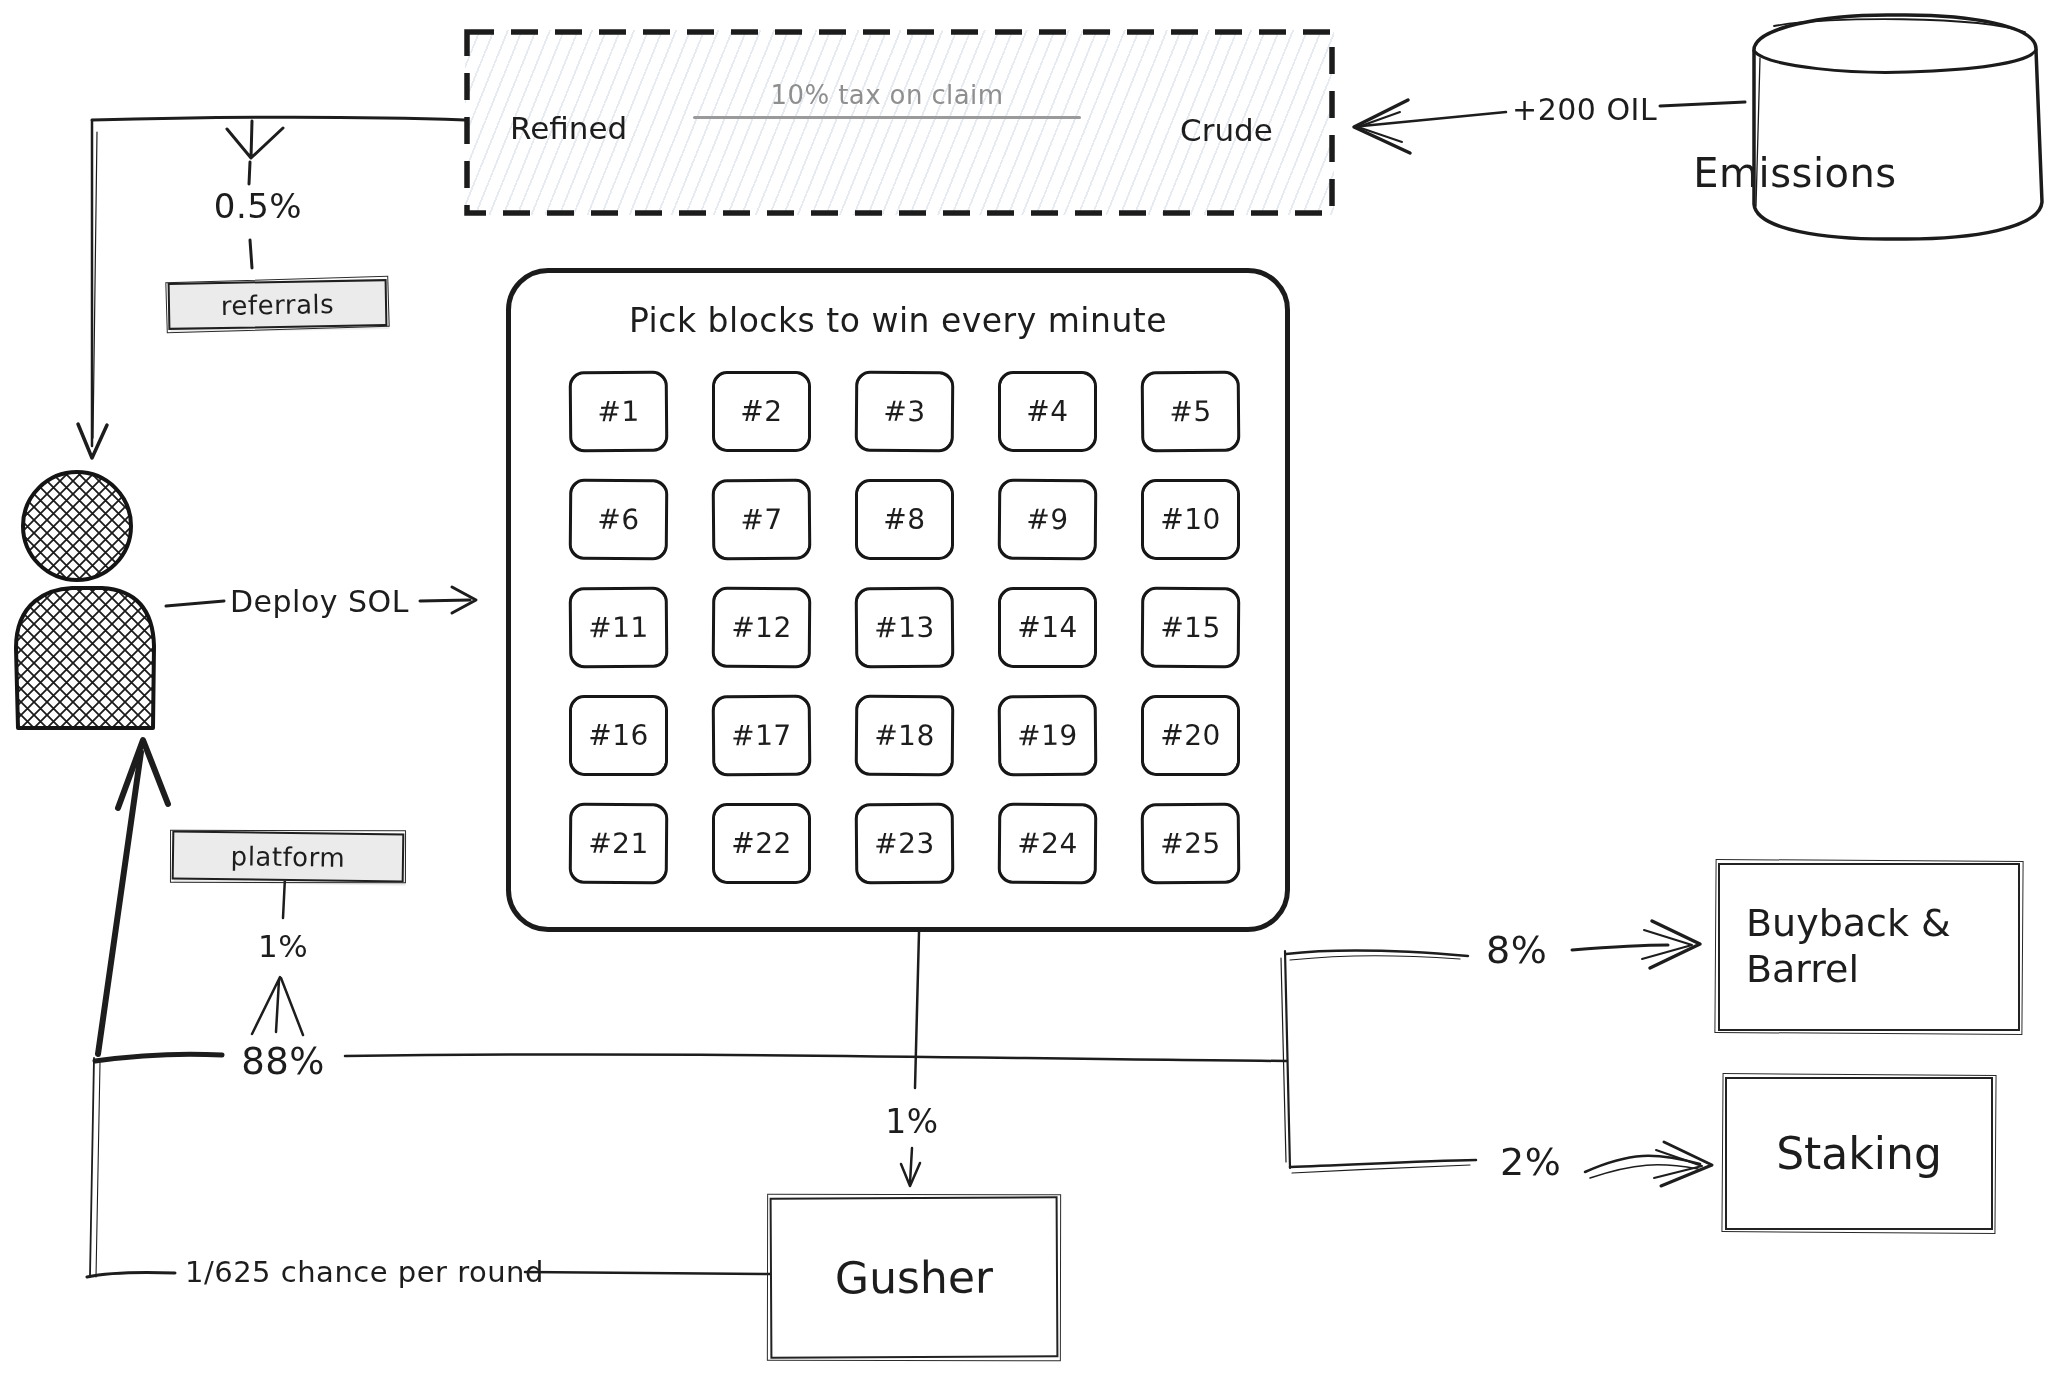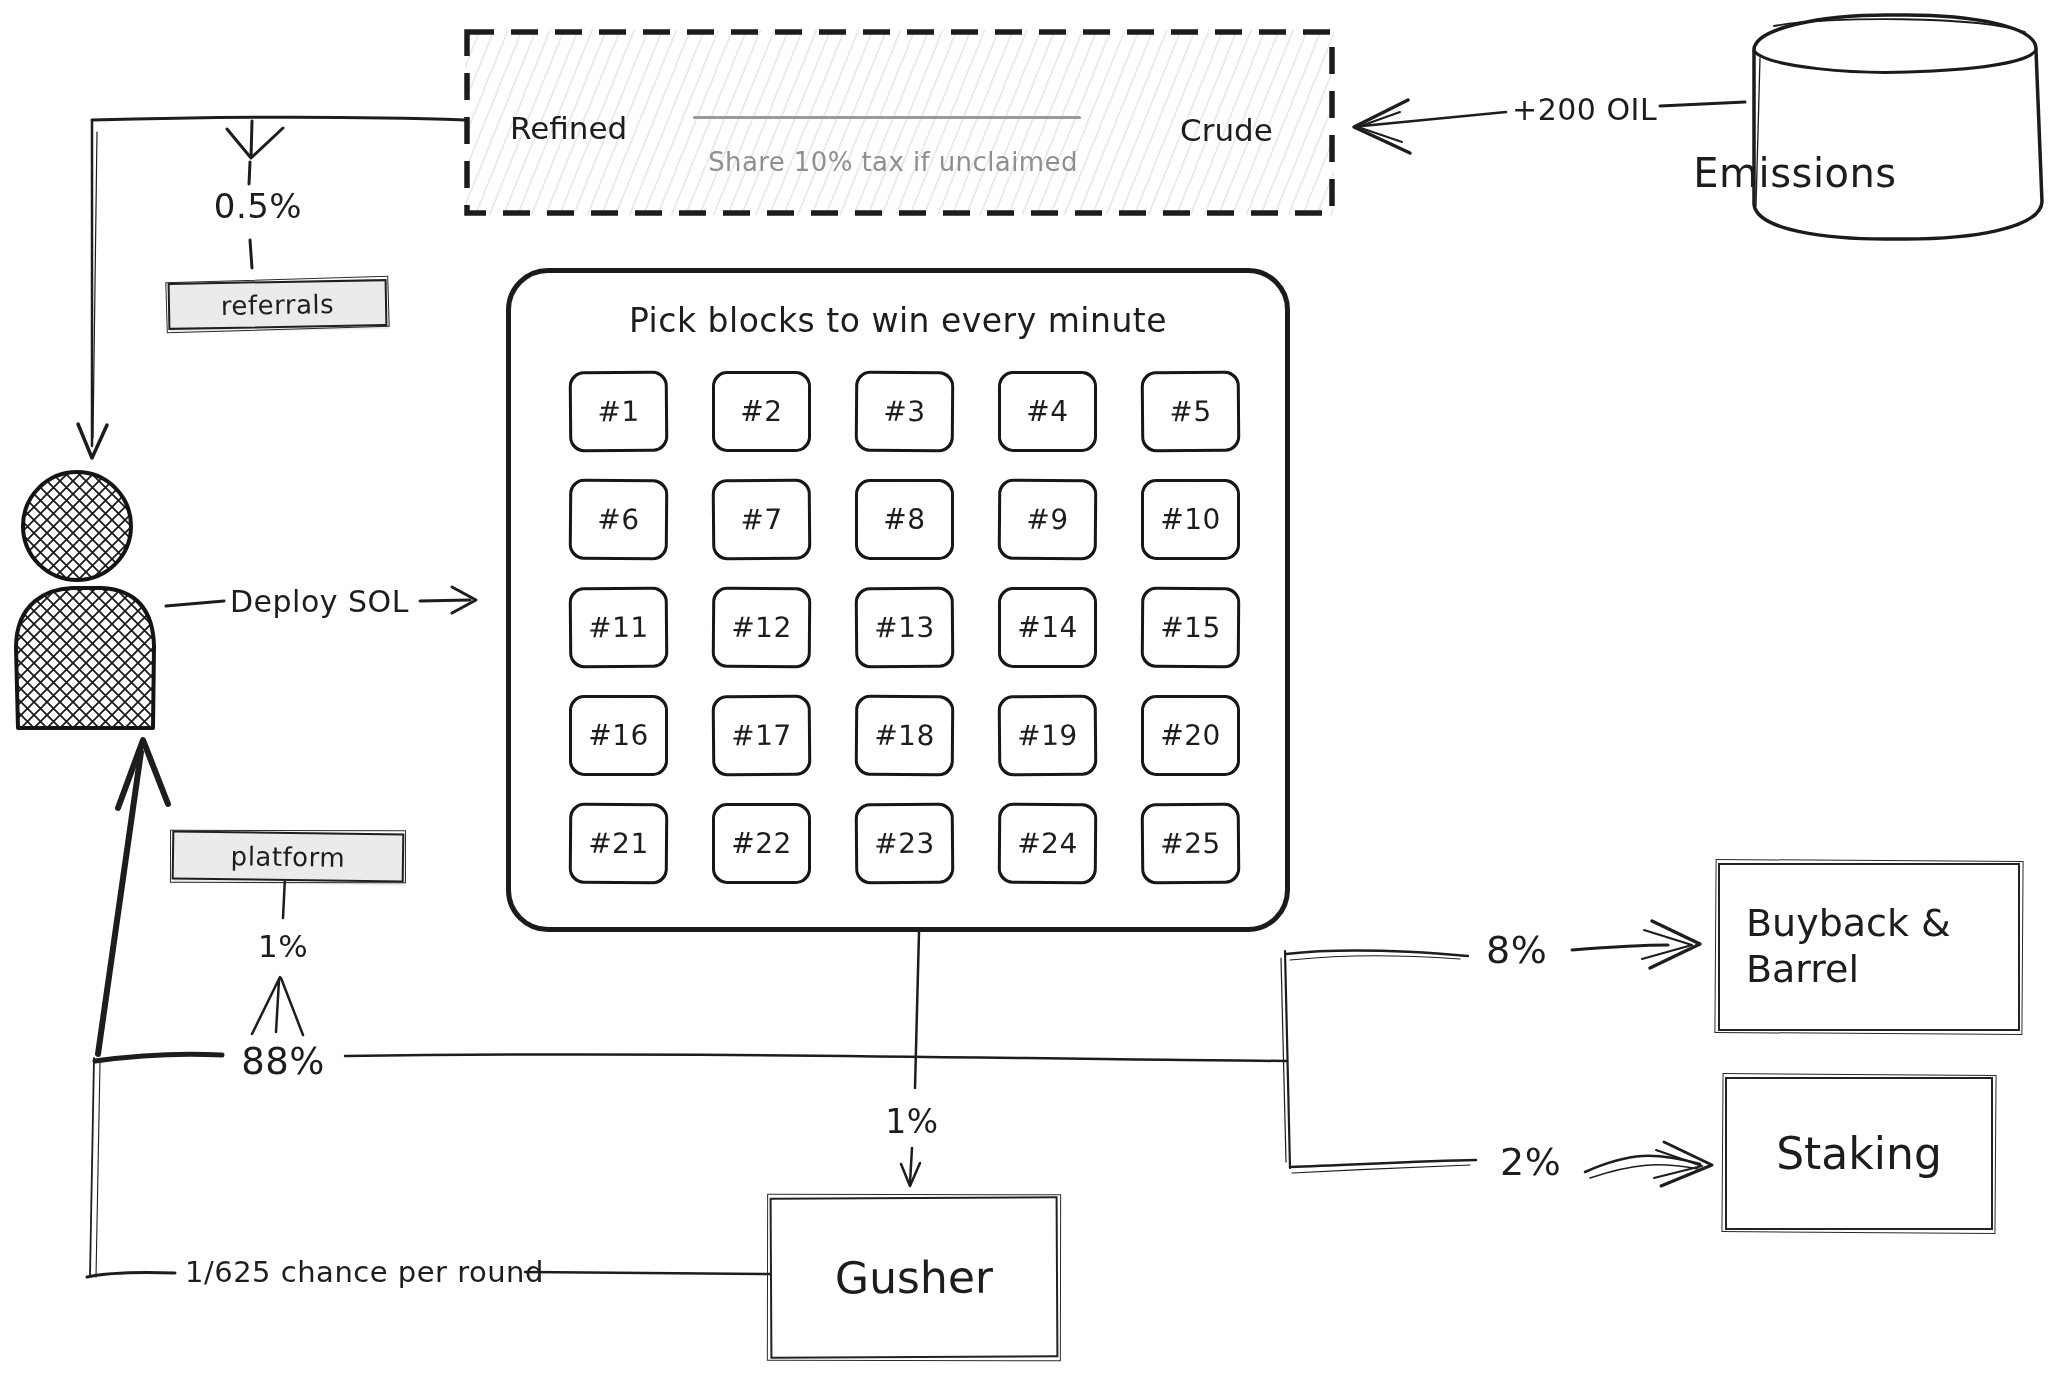--- a/index.html
+++ b/index.html
@@ -124,22 +124,22 @@
     <path d="M1664 1142 L1712 1165 L1661 1186" stroke-width="3"></path>
     <path d="M1656 1150 L1702 1166 L1654 1178" stroke-width="2"></path>
   </g>
 </svg>
 
 <div class="node abs tank">
   <svg class="tank-border" width="881" height="197" viewBox="0 0 881 197">
     <rect x="8" y="8" width="865" height="181" fill="none" stroke="#1c1c1c" stroke-width="5.5" stroke-dasharray="27 17"></rect>
   </svg>
   <div class="lbl" style="left:45px;top:80px">Refined</div>
+  <div class="muted center" style="position:absolute;left:228px;top:50px;width:388px">10% tax on claim</div>
   <div class="divider"></div>
-  <div class="muted center" style="position:absolute;left:198px;top:117px;width:460px">Share 10% tax if unclaimed</div>
   <div class="lbl" style="left:715px;top:82px">Crude</div>
 </div>
 
 <svg class="node" style="left:1738px;top:6px" width="315" height="240" viewBox="0 0 315 240">
   <g fill="#fff" stroke="#1b1b1b" stroke-linecap="round" stroke-linejoin="round">
     <path d="M16 45 C 14 22 85 8 158 9 C 232 8 300 20 298 44 L 304 196 C 302 222 235 234 158 233 C 88 234 18 224 16 198 Z" stroke-width="3.5"></path>
     <path d="M16 45 C 30 62 120 68 170 66 C 230 64 290 58 298 44" fill="none" stroke-width="3"></path>
     <path d="M36 20 C 90 10 240 10 287 26" fill="none" stroke-width="1.8"></path>
     <path d="M22 52 L 18 200" fill="none" stroke-width="1.3"></path>
   </g>

